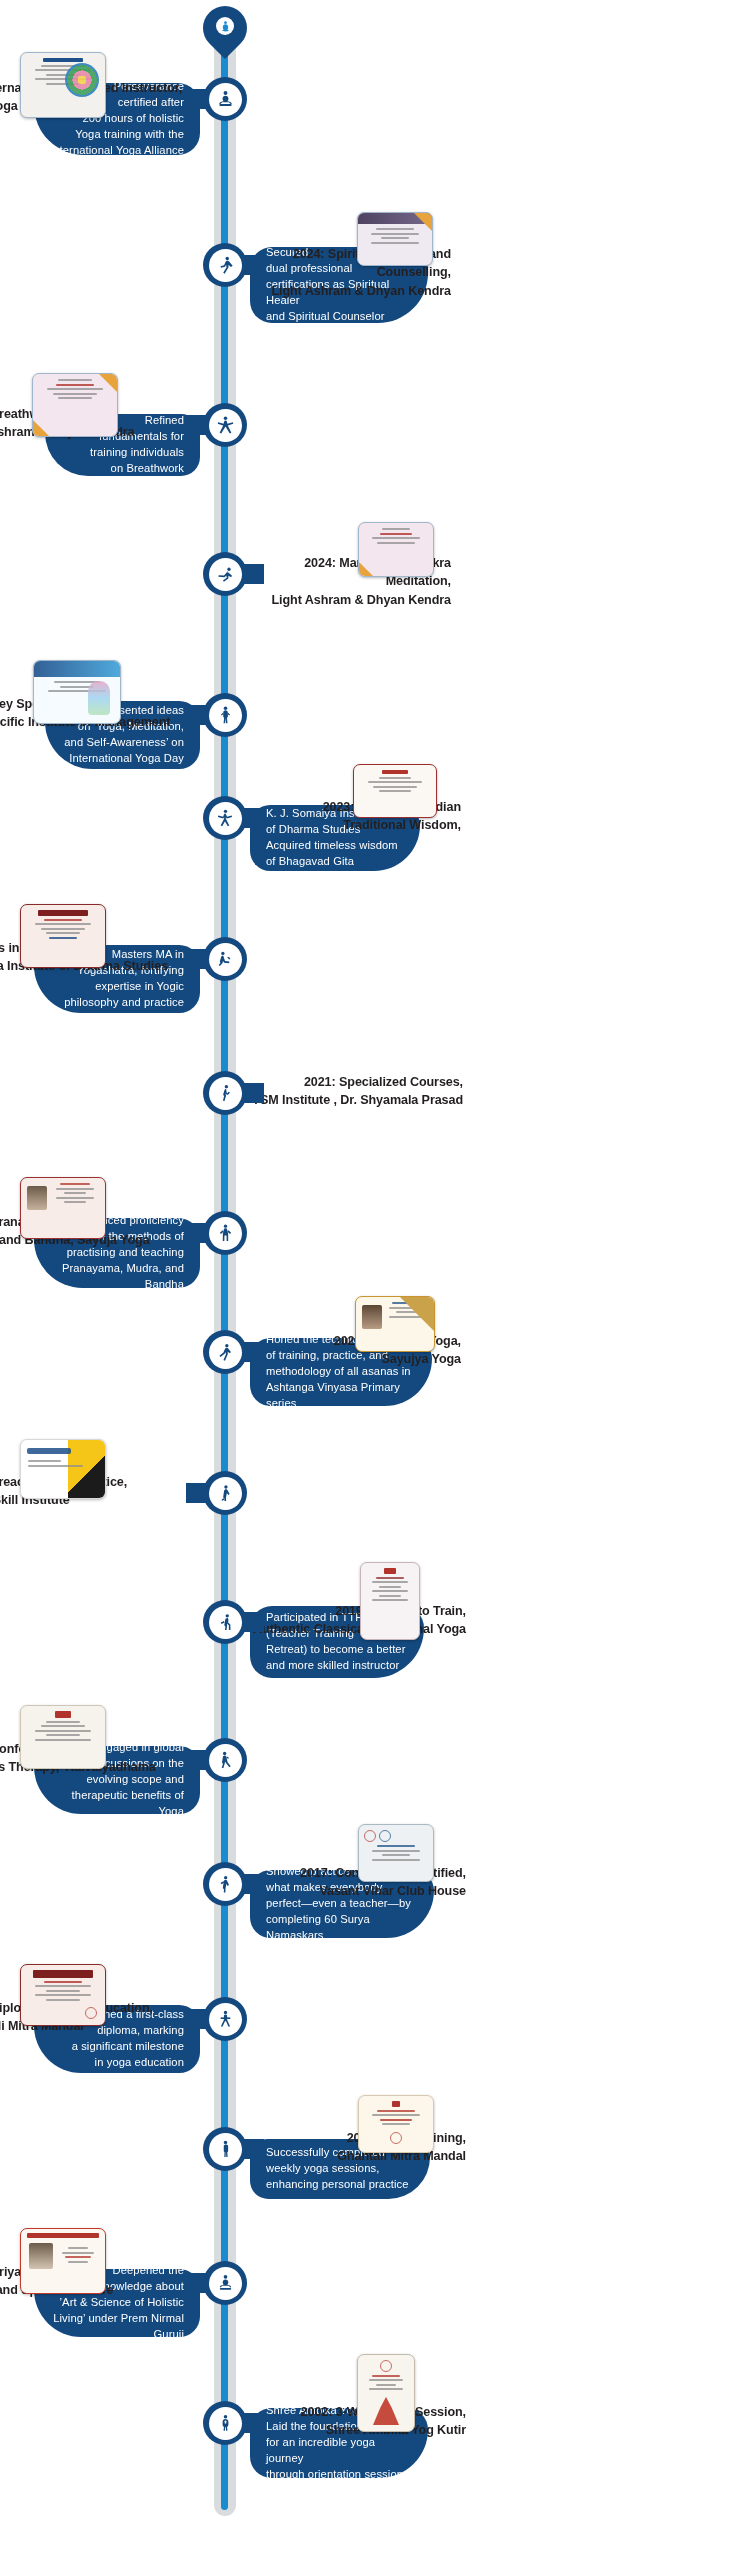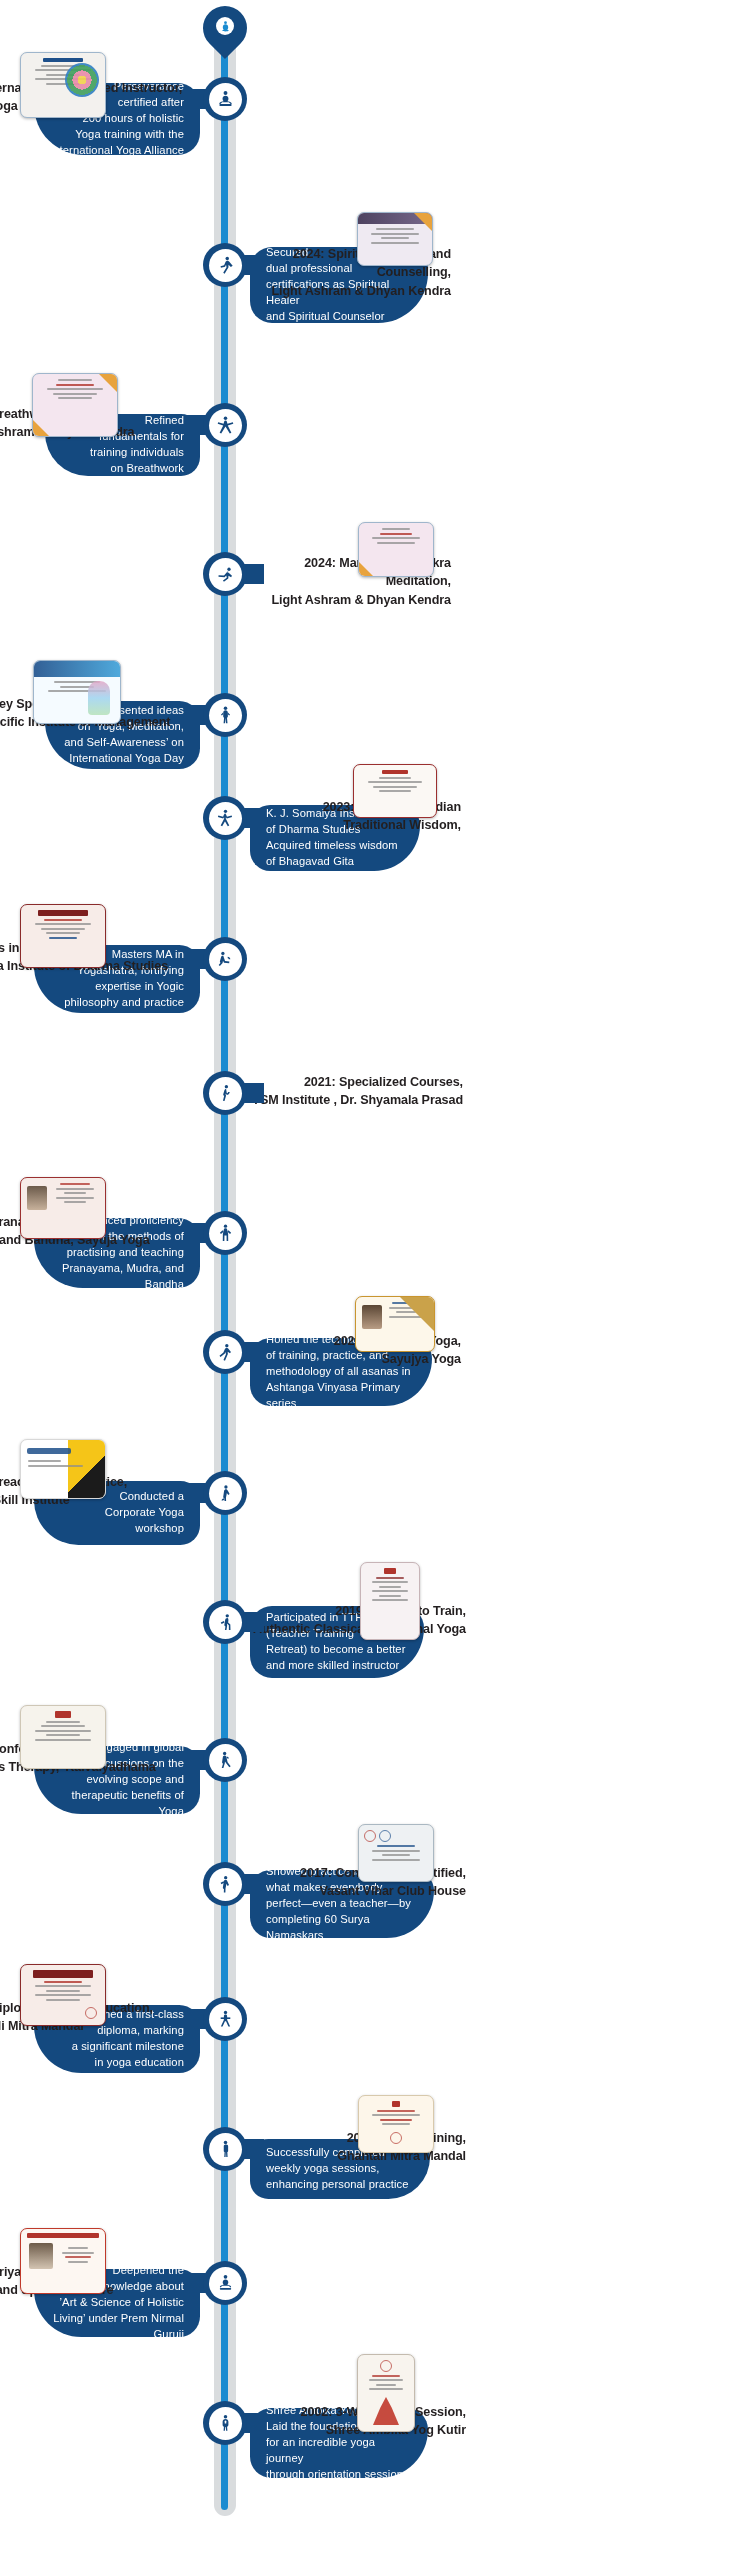--- a/index.html
+++ b/index.html
@@ -594,25 +594,20 @@
 
   <div class="cert blackyellow" style="left: 20px; top: 1439px; width: 86px; height: 60px; border-color: rgb(216, 216, 216);">
     <div class="wedge"></div>
     <div class="script"></div>
     <div class="sheet" style="padding-top:20px; align-items:flex-start; padding-left:7px">
         <div class="ln s"></div>
         <div class="ln"></div>
       </div>
   </div>
   <div class="stub" style="left: 186px; top: 1483px; width: 34px;"></div>
-  <div class="bubble left" style="left: 34px; top: 1461px; width: 166px; height: 64px; right: auto;">
-      <span style="white-space:pre-line">Conducted a
-Corporate Yoga
-workshop</span>
-    </div>
   <div class="label right" style="left: -45px; top: 1473px; width: 250px;"><span style="white-space:pre-line">2019: Preaching the Practice,
 CEDP Skill Institute</span></div>
 
   <div class="cert" style="left: 360px; top: 1562px; width: 60px; height: 78px; background: rgb(247, 242, 243); border-color: rgb(199, 180, 183);">
     <div class="sheet">
         <div class="hdr" style="width:28%;height:6px;"></div>
         <div class="ln t" style="background:#8a2b2b"></div>
         <div class="ln"></div>
         <div class="ln s"></div>
         <div class="ln"></div>

